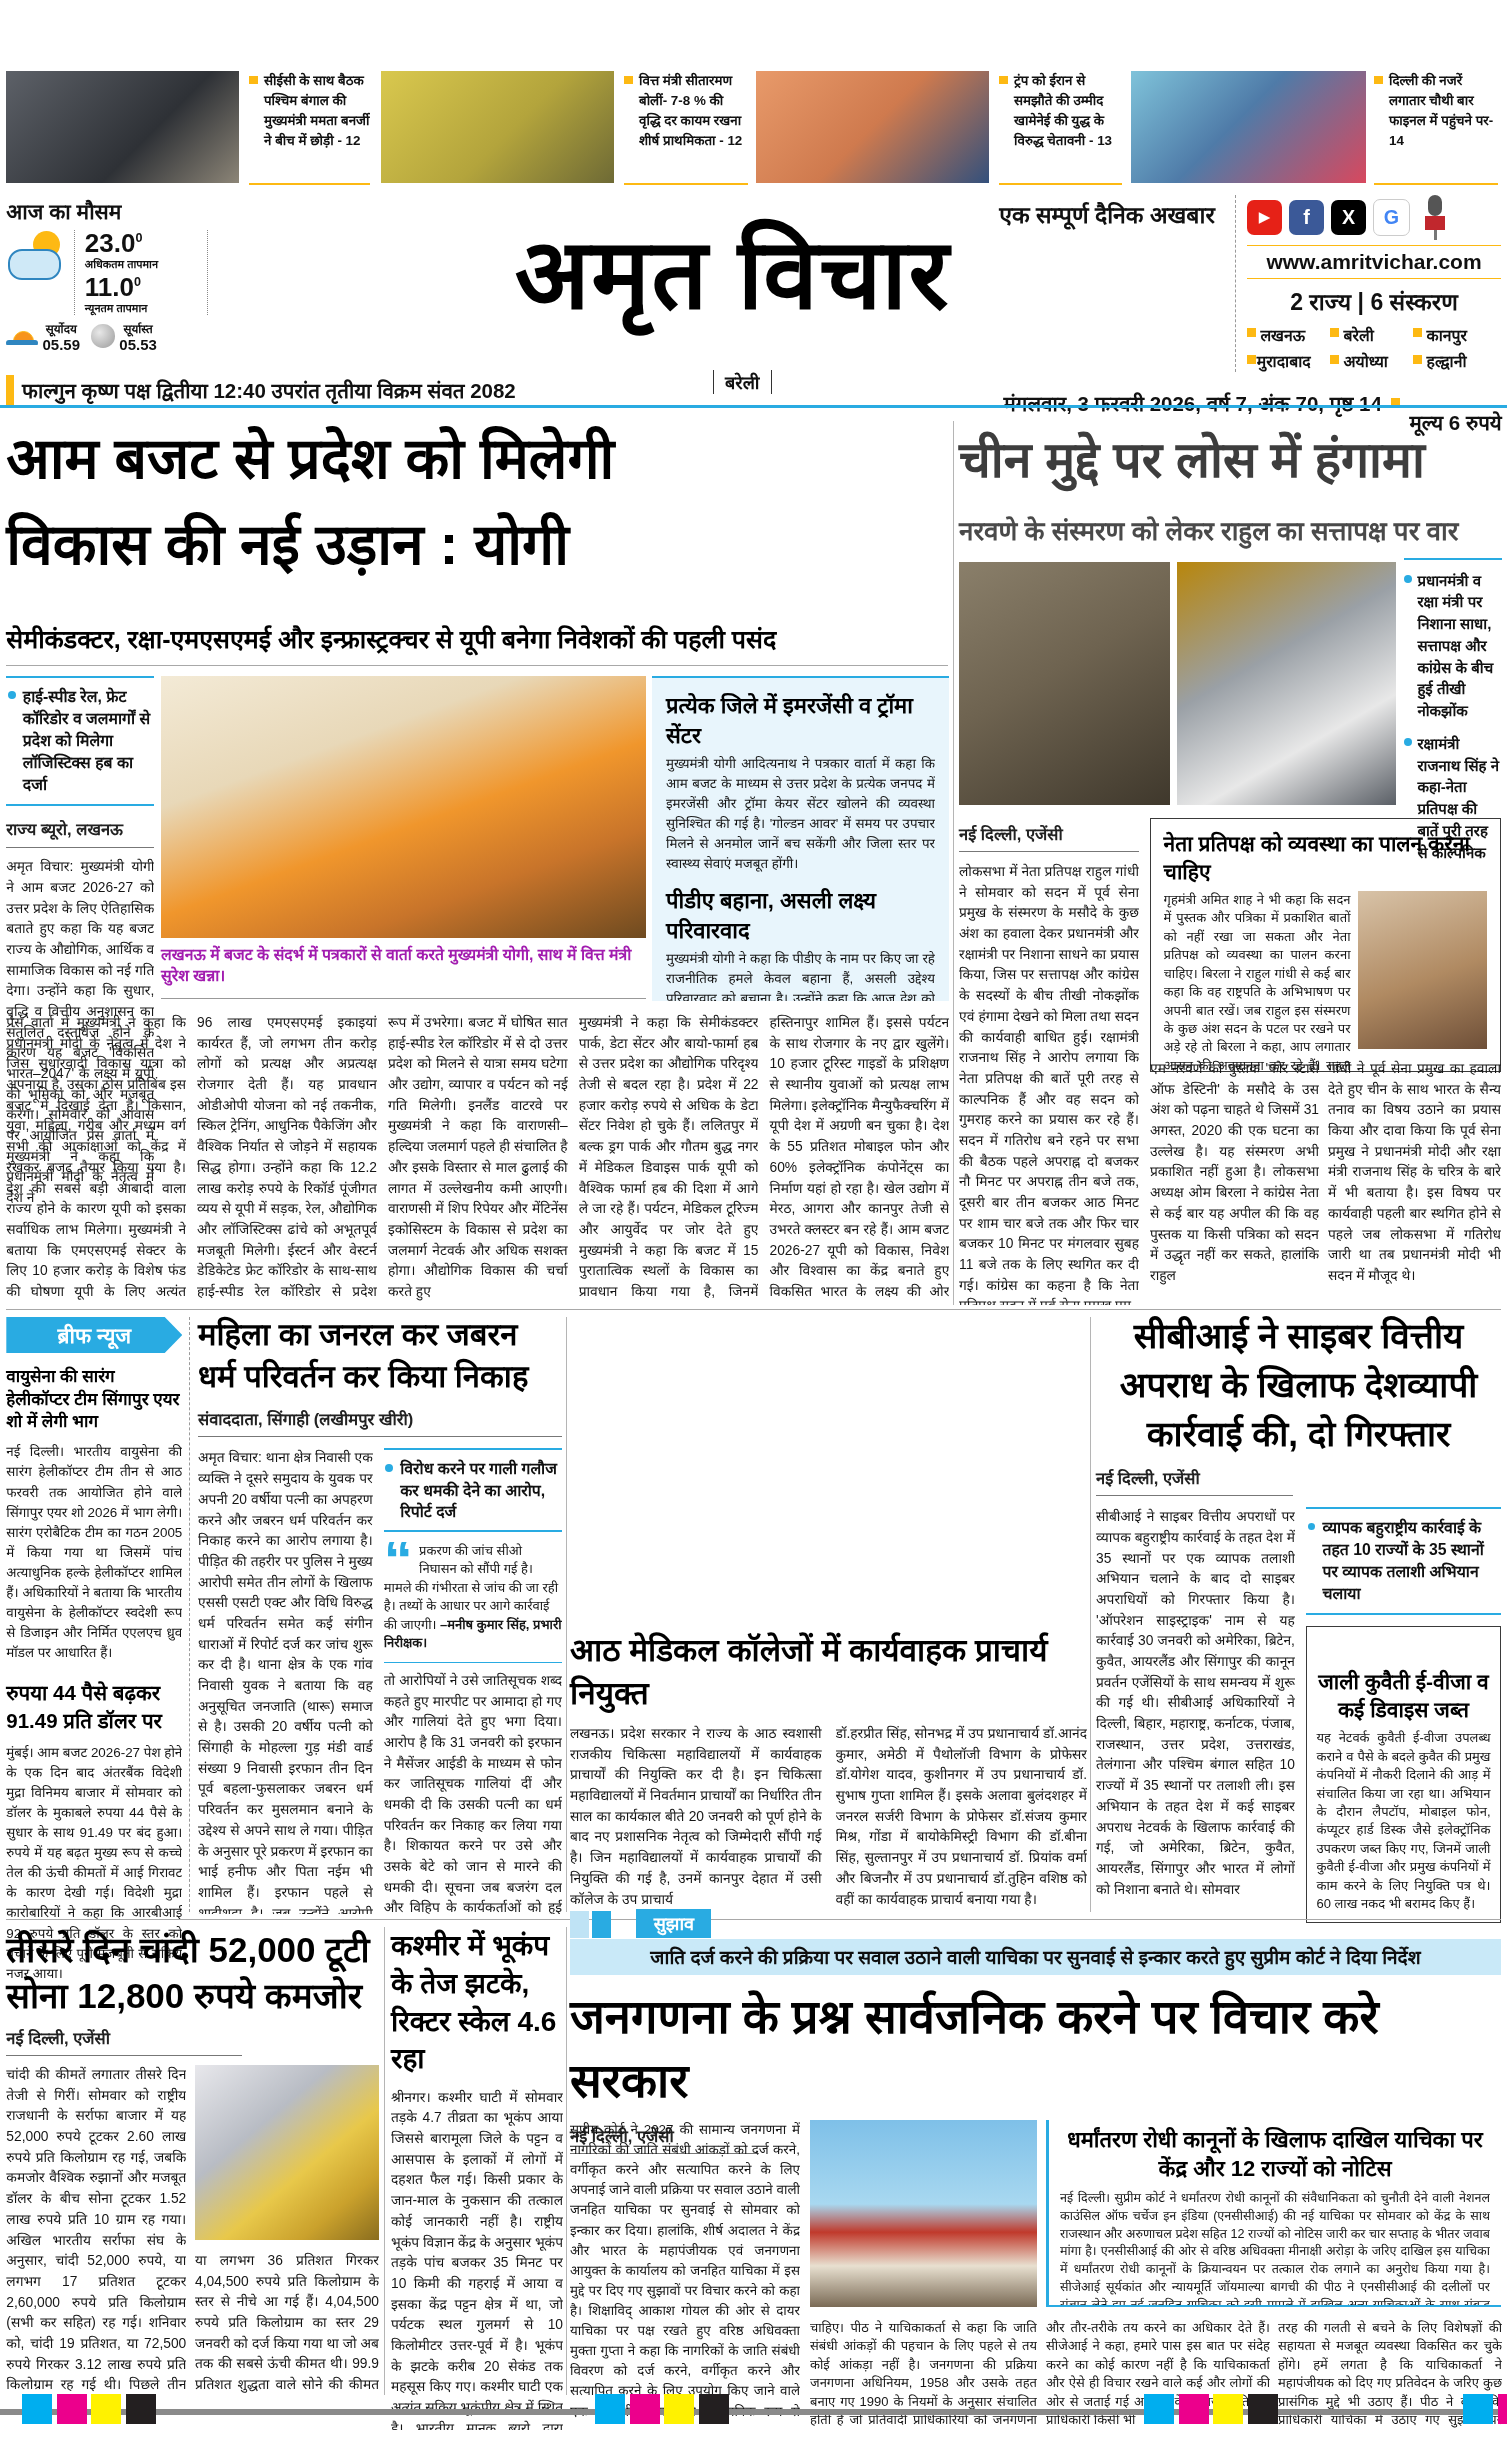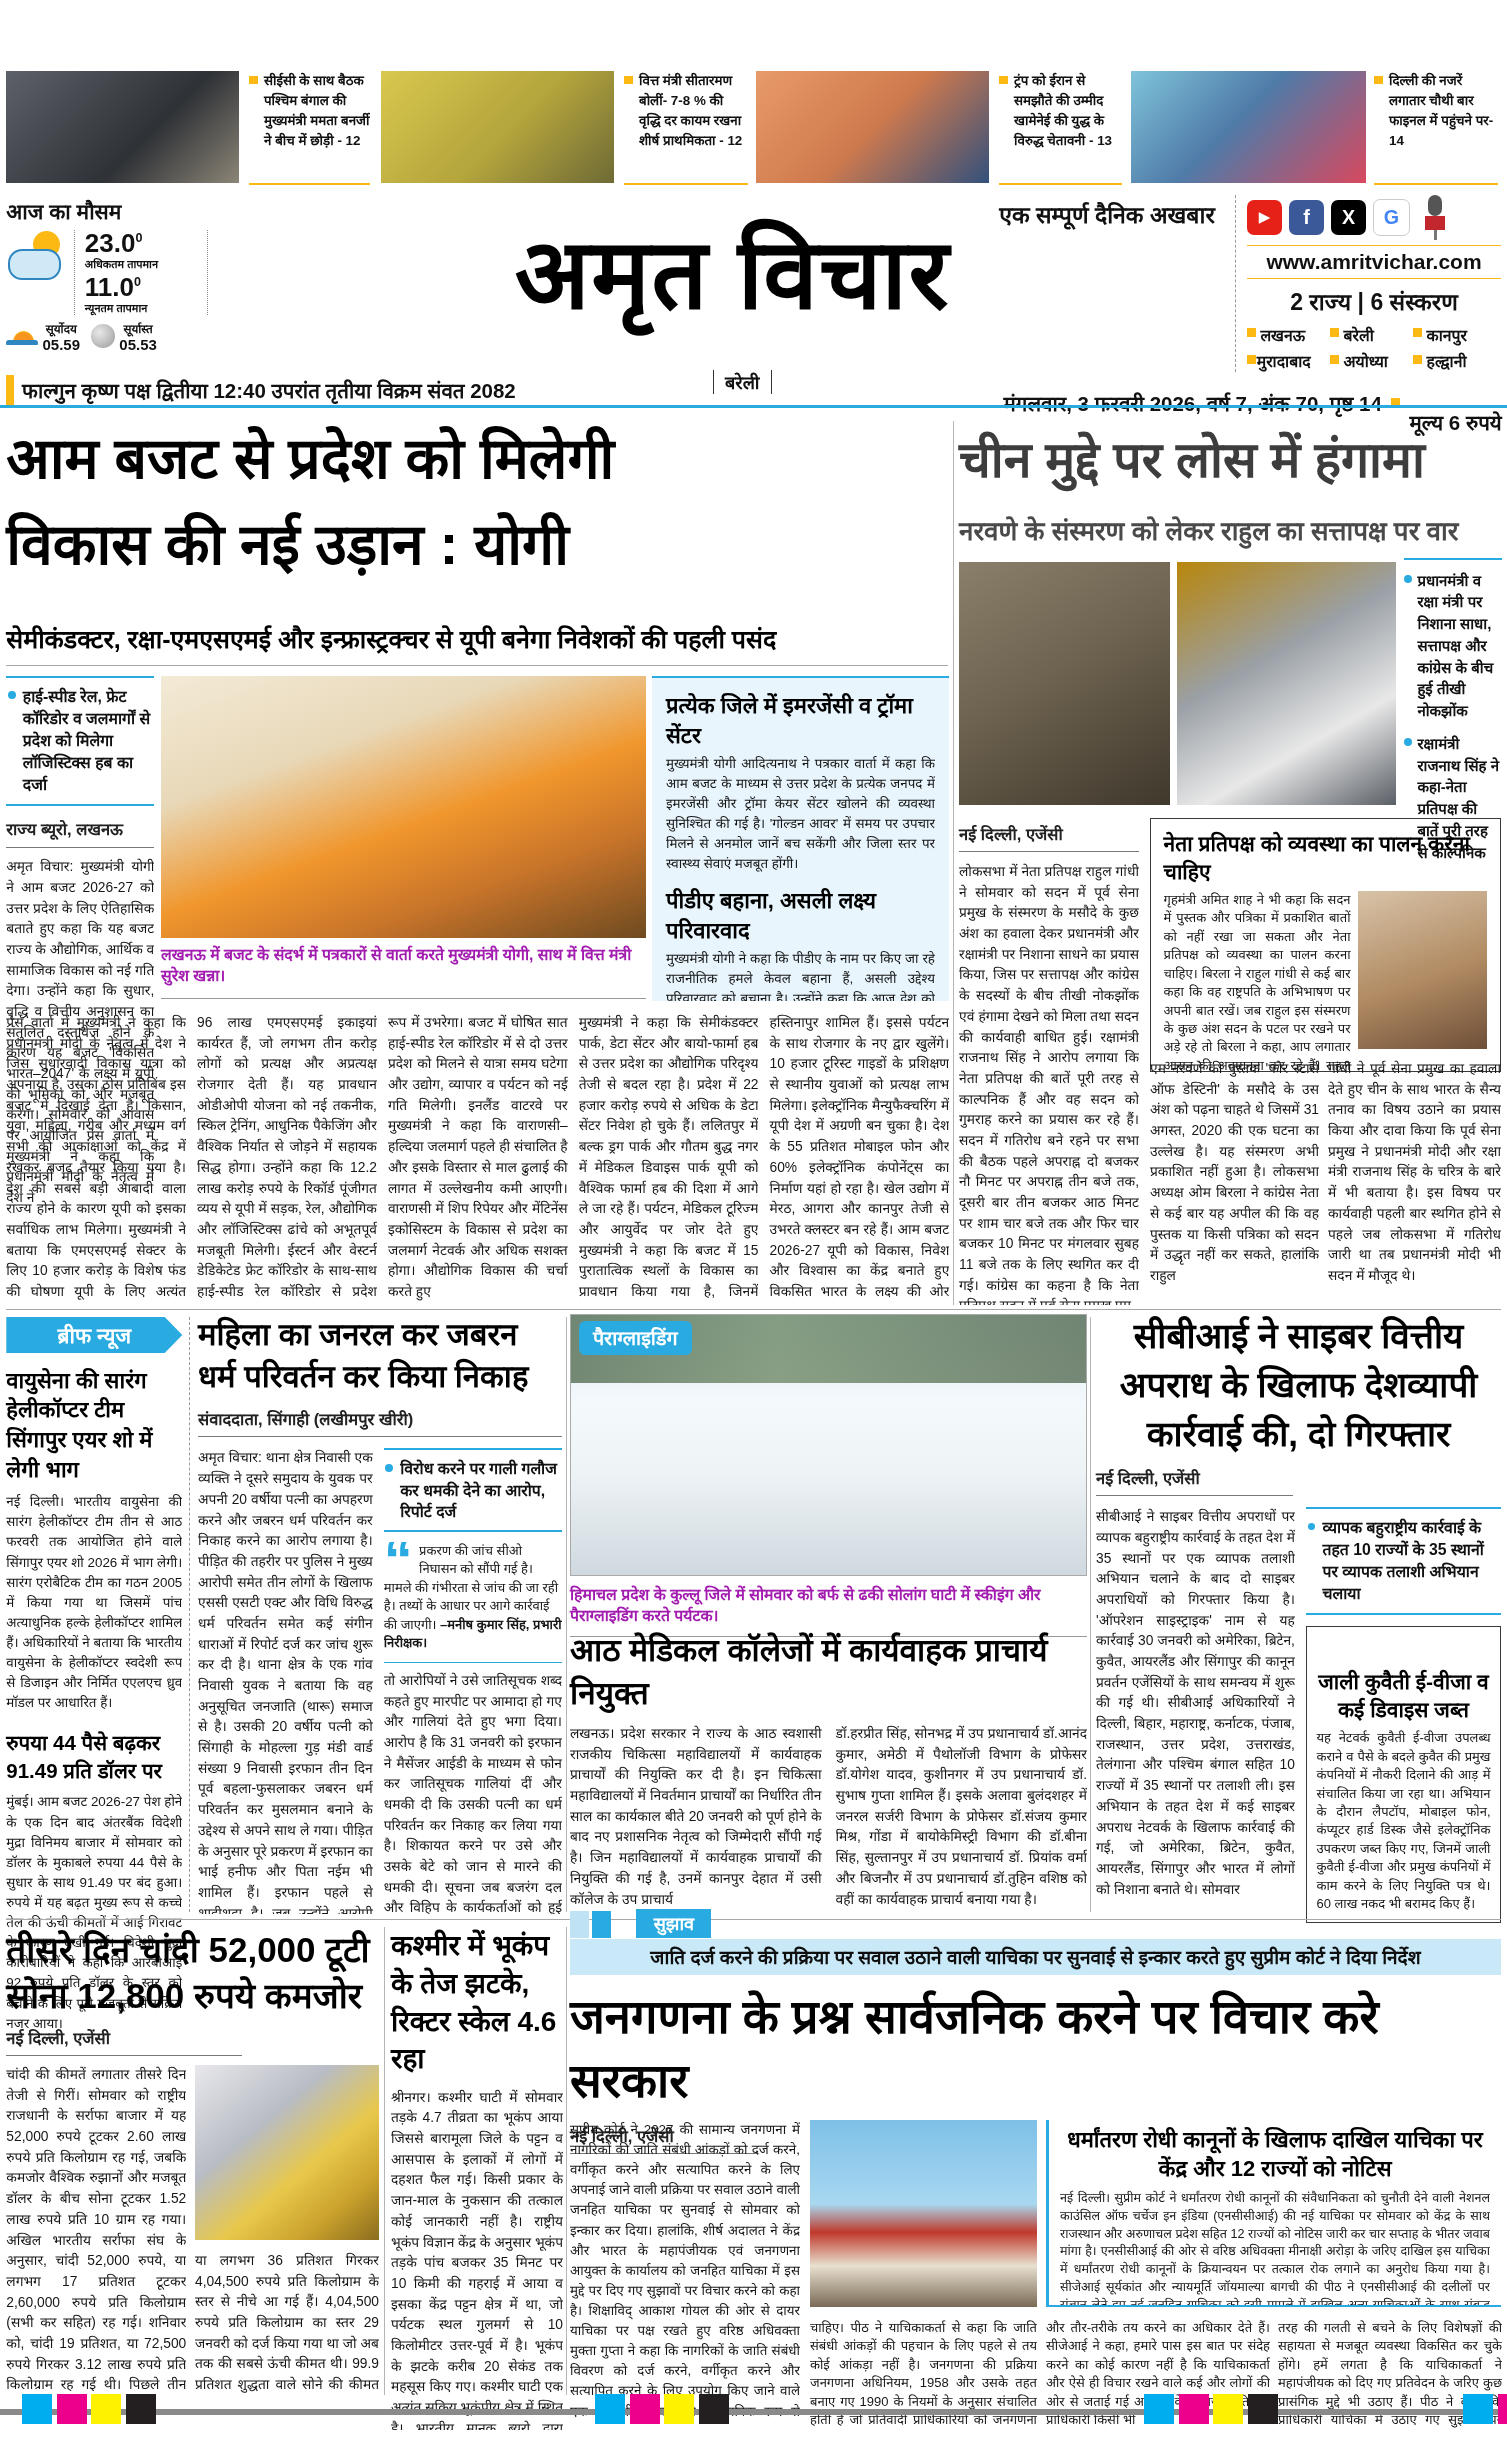--- a/index.html
+++ b/index.html
@@ -206,21 +206,21 @@
       <div class="body-sm">गृहमंत्री अमित शाह ने भी कहा कि सदन में पुस्तक और पत्रिका में प्रकाशित बातों को नहीं रखा जा सकता और नेता प्रतिपक्ष को व्यवस्था का पालन करना चाहिए। बिरला ने राहुल गांधी से कई बार कहा कि वह राष्ट्रपति के अभिभाषण पर अपनी बात रखें। जब राहुल इस संस्मरण के कुछ अंश सदन के पटल पर रखने पर अड़े रहे तो बिरला ने कहा, आप लगातार आसन की अवमानना कर रहे हैं। राहुल गांधी ने कहा कि वह आसन को चुनौती नहीं दे रहे हैं, बल्कि चीन के साथ भारत के रिश्ते के बारे में बात रखना चाहते हैं। सदन में लगातार गतिरोध बने रहने पर बिरला ने लोकसभा की बैठक अपराह्न दो बजकर नौ मिनट पर अपराह्न तीन बजे तक के लिए स्थगित कर दी। लोकसभा की बैठक पुन: शुरू होने पर नेता प्रतिपक्ष ने एक बार फिर इसी मुद्दे को रखने का प्रयास किया और कहा कि यह राष्ट्रीय सुरक्षा से जुड़ा विषय है।</div>
     </div>
   </div>
   <div class="abs body-txt" style="left:1150px;top:1059px;width:169px;height:246px;">एम नरवणे की पुस्तक 'फोर स्टार्स ऑफ डेस्टिनी' के मसौदे के उस अंश को पढ़ना चाहते थे जिसमें 31 अगस्त, 2020 की एक घटना का उल्लेख है। यह संस्मरण अभी प्रकाशित नहीं हुआ है। लोकसभा अध्यक्ष ओम बिरला ने कांग्रेस नेता से कई बार यह अपील की कि वह पुस्तक या किसी पत्रिका को सदन में उद्धृत नहीं कर सकते, हालांकि राहुल</div>
   <div class="abs body-txt" style="left:1328px;top:1059px;width:173px;height:246px;">गांधी ने पूर्व सेना प्रमुख का हवाला देते हुए चीन के साथ भारत के सैन्य तनाव का विषय उठाने का प्रयास किया और दावा किया कि पूर्व सेना प्रमुख ने प्रधानमंत्री मोदी और रक्षा मंत्री राजनाथ सिंह के चरित्र के बारे में भी बताया है। इस विषय पर कार्यवाही पहली बार स्थगित होने से पहले जब लोकसभा में गतिरोध जारी था तब प्रधानमंत्री मोदी भी सदन में मौजूद थे।</div>
 
   <div class="abs hrule" style="left:6.3px;top:1309px;width:1495px;"></div>
 
   <div class="abs" style="left:6.3px;top:1317px;width:176px;">
     <div style="height:36px;background:#29abe2;color:#fff;font-size:21px;font-weight:900;display:flex;align-items:center;justify-content:center;clip-path:polygon(0 0,90% 0,100% 50%,90% 100%,0 100%);">ब्रीफ न्यूज</div>
-    <div class="hl" style="font-size:22px;line-height:1.35;margin-top:12.6px;">वायुसेना की सारंग हेलीकॉप्टर टीम सिंगापुर एयर शो में लेगी भाग</div>
+    <div class="hl" style="font-size:17px;line-height:1.35;margin-top:12.6px;">वायुसेना की सारंग हेलीकॉप्टर टीम सिंगापुर एयर शो में लेगी भाग</div>
     <div class="body-txt" style="font-size:13.4px;margin-top:7.9px;">नई दिल्ली। भारतीय वायुसेना की सारंग हेलीकॉप्टर टीम तीन से आठ फरवरी तक आयोजित होने वाले सिंगापुर एयर शो 2026 में भाग लेगी। सारंग एरोबैटिक टीम का गठन 2005 में किया गया था जिसमें पांच अत्याधुनिक हल्के हेलीकॉप्टर शामिल हैं। अधिकारियों ने बताया कि भारतीय वायुसेना के हेलीकॉप्टर स्वदेशी रूप से डिजाइन और निर्मित एएलएच ध्रुव मॉडल पर आधारित हैं।</div>
     <div class="hl" style="font-size:20.5px;line-height:1.35;margin-top:15.8px;">रुपया 44 पैसे बढ़कर 91.49 प्रति डॉलर पर</div>
     <div class="body-txt" style="font-size:13.4px;margin-top:7.9px;">मुंबई। आम बजट 2026-27 पेश होने के एक दिन बाद अंतरबैंक विदेशी मुद्रा विनिमय बाजार में सोमवार को डॉलर के मुकाबले रुपया 44 पैसे के सुधार के साथ 91.49 पर बंद हुआ। रुपये में यह बढ़त मुख्य रूप से कच्चे तेल की ऊंची कीमतों में आई गिरावट के कारण देखी गई। विदेशी मुद्रा कारोबारियों ने कहा कि आरबीआई 92 रुपये प्रति डॉलर के स्तर को बचाने के लिए पूरी मजबूती से सक्रिय नजर आया।</div>
   </div>
   <div class="abs vdash" style="left:189px;top:1317px;height:595px;"></div>
 
   <div class="abs" style="left:198px;top:1314px;width:364px;">
     <div class="hl" style="font-size:31px;line-height:1.35;">महिला का जनरल कर जबरन धर्म परिवर्तन कर किया निकाह</div>
     <div class="byline" style="margin-top:9.5px;">संवाददाता, सिंगाही (लखीमपुर खीरी)</div>
     <div style="display:flex;gap:11px;margin-top:11px;height:466px;overflow:hidden;">
@@ -234,27 +234,20 @@
           <span style="float:left;font-size:58px;line-height:0.6;color:#29abe2;margin-right:6.3px;font-weight:900;">“</span>
           <span class="body-sm" style="display:inline;">प्रकरण की जांच सीओ निघासन को सौंपी गई है। मामले की गंभीरता से जांच की जा रही है। तथ्यों के आधार पर आगे कार्रवाई की जाएगी।</span>
           <span class="body-sm" style="display:inline;font-weight:bold;">–मनीष कुमार सिंह, प्रभारी निरीक्षक।</span>
         </div>
         <div style="border-top:1.6px solid #29abe2;padding-top:7.9px;" class="body-txt">तो आरोपियों ने उसे जातिसूचक शब्द कहते हुए मारपीट पर आमादा हो गए और गालियां देते हुए भगा दिया। आरोप है कि 31 जनवरी को इरफान ने मैसेंजर आईडी के माध्यम से फोन कर जातिसूचक गालियां दीं और धमकी दी कि उसकी पत्नी का धर्म परिवर्तन कर निकाह कर लिया गया है। शिकायत करने पर उसे और उसके बेटे को जान से मारने की धमकी दी। सूचना जब बजरंग दल और विहिप के कार्यकर्ताओं को हुई तो वह थाने पहुंचे और कड़ा विरोध जताते हुए रिपोर्ट दर्ज कर कार्रवाई की मांग करने लगे। पुलिस ने पीड़ित की तहरीर पर इरफान, उसके भाई और पिता के खिलाफ एससी एसटी एक्ट, विधि विरुद्ध धर्म परिवर्तन प्रतिषेध अधिनियम के तहत रिपोर्ट दर्ज कर ली है।</div>
       </div>
     </div>
   </div>
   <div class="abs vline" style="left:566px;top:1317px;height:595px;"></div>
 
-  <div class="abs" style="left:570px;top:1314px;width:517px;">
-    <div style="position:relative;width:517px;height:262px;border:0.8px solid #aaa;box-sizing:border-box;background:linear-gradient(180deg,#dfeef6 0%,#f4f9fc 35%,#eef3f6 60%,#cfd9df 100%);">
-      <div class="abs" style="left:0;top:0;width:100%;height:26%;background:linear-gradient(90deg,#3f5a3a,#5d7a52 40%,#41583c);opacity:.7;"></div>
-      <div class="abs" style="left:7.9px;top:6.3px;background:#29abe2;color:#fff;font-size:19.7px;font-weight:900;padding:3.2px 14px;border-radius:6.3px;">पैराग्लाइडिंग</div>
-    </div>
-    <div class="cap" style="margin-top:7.9px;border-bottom:0.8px solid #999;padding-bottom:9.5px;">हिमाचल प्रदेश के कुल्लू जिले में सोमवार को बर्फ से ढकी सोलांग घाटी में स्कीइंग और पैराग्लाइडिंग करते पर्यटक।</div>
-  </div>
 
   <div class="abs" style="left:570px;top:1627px;width:517px;">
     <div class="hl" style="font-size:31.5px;">आठ मेडिकल कॉलेजों में कार्यवाहक प्राचार्य नियुक्त</div>
     <div style="display:flex;gap:14px;margin-top:11px;height:230px;overflow:hidden;">
       <div class="body-txt" style="flex:1;">लखनऊ। प्रदेश सरकार ने राज्य के आठ स्वशासी राजकीय चिकित्सा महाविद्यालयों में कार्यवाहक प्राचार्यों की नियुक्ति कर दी है। इन चिकित्सा महाविद्यालयों में निवर्तमान प्राचार्यों का निर्धारित तीन साल का कार्यकाल बीते 20 जनवरी को पूर्ण होने के बाद नए प्रशासनिक नेतृत्व को जिम्मेदारी सौंपी गई है। जिन महाविद्यालयों में कार्यवाहक प्राचार्यों की नियुक्ति की गई है, उनमें कानपुर देहात में उसी कॉलेज के उप प्राचार्य</div>
       <div class="body-txt" style="flex:1;">डॉ.हरप्रीत सिंह, सोनभद्र में उप प्रधानाचार्य डॉ.आनंद कुमार, अमेठी में पैथोलॉजी विभाग के प्रोफेसर डॉ.योगेश यादव, कुशीनगर में उप प्रधानाचार्य डॉ. सुभाष गुप्ता शामिल हैं। इसके अलावा बुलंदशहर में जनरल सर्जरी विभाग के प्रोफेसर डॉ.संजय कुमार मिश्र, गोंडा में बायोकेमिस्ट्री विभाग की डॉ.बीना सिंह, सुल्तानपुर में उप प्रधानाचार्य डॉ. प्रियांक वर्मा और बिजनौर में उप प्रधानाचार्य डॉ.तुहिन वशिष्ठ को वहीं का कार्यवाहक प्राचार्य बनाया गया है।</div>
     </div>
   </div>
   <div class="abs vline" style="left:1090px;top:1317px;height:595px;"></div>
 

